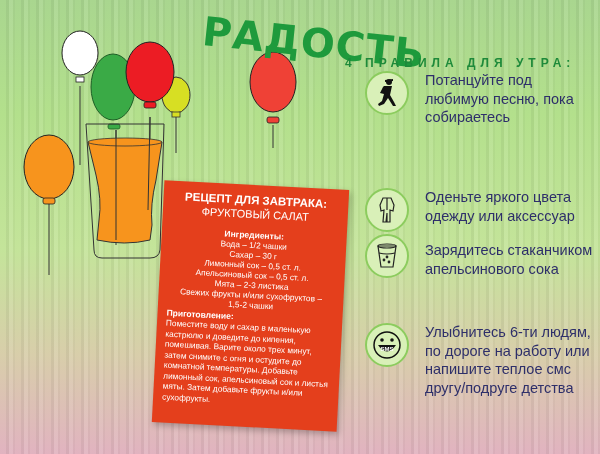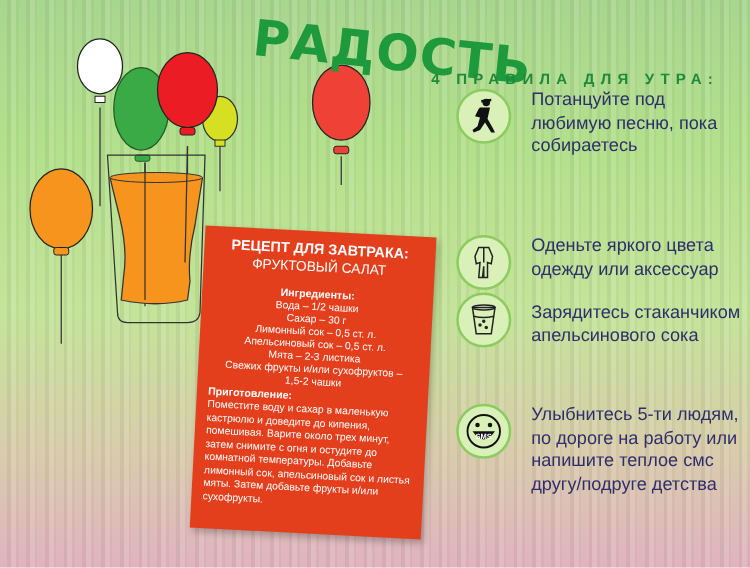--- a/index.html
+++ b/index.html
@@ -127,21 +127,21 @@
 <div class="rule" style="top:323px;">
   <div class="ic">
     <svg width="30" height="30" viewBox="0 0 30 30">
         <circle cx="15" cy="15" r="13" fill="none" stroke="#111" stroke-width="1.5"></circle>
         <circle cx="10" cy="10" r="1.8" fill="#111"></circle>
         <circle cx="20" cy="10" r="1.8" fill="#111"></circle>
         <path d="M6 15 Q15 28 24 15 Z" fill="#111"></path>
         <text x="15" y="21" font-size="6" font-weight="bold" fill="#fff" text-anchor="middle" font-family="Liberation Sans, sans-serif">SMS</text>
       </svg>
   </div>
-  <div class="txt">Улыбнитесь 5-ти людям, по дороге на работу или напишите теплое смс другу/подруге детства</div>
+  <div class="txt">Улыбнитесь 6-ти людям, по дороге на работу или напишите теплое смс другу/подруге детства</div>
 </div>
 
 <div class="card">
   <div class="h1">РЕЦЕПТ ДЛЯ ЗАВТРАКА:</div>
   <div class="h2">ФРУКТОВЫЙ САЛАТ</div>
   <div class="ing-h">Ингредиенты:</div>
   <div class="ing">Вода – 1/2 чашки</div>
   <div class="ing">Сахар – 30 г</div>
   <div class="ing">Лимонный сок  – 0,5 ст. л.</div>
   <div class="ing">Апельсиновый сок –  0,5 ст. л.</div>

